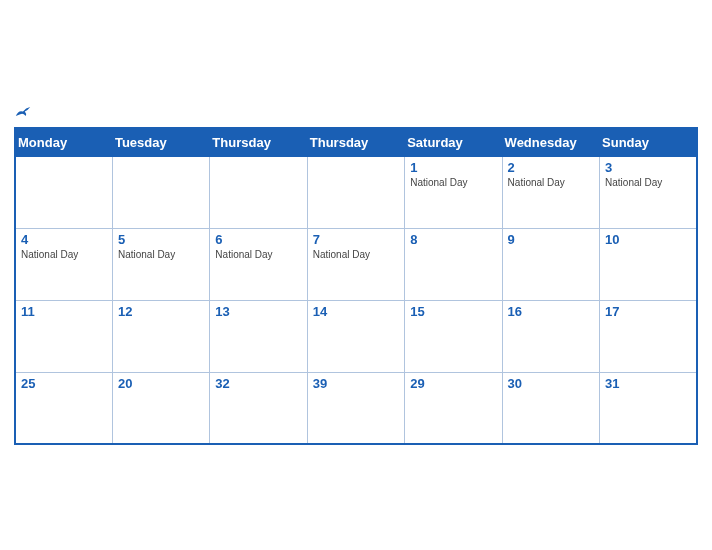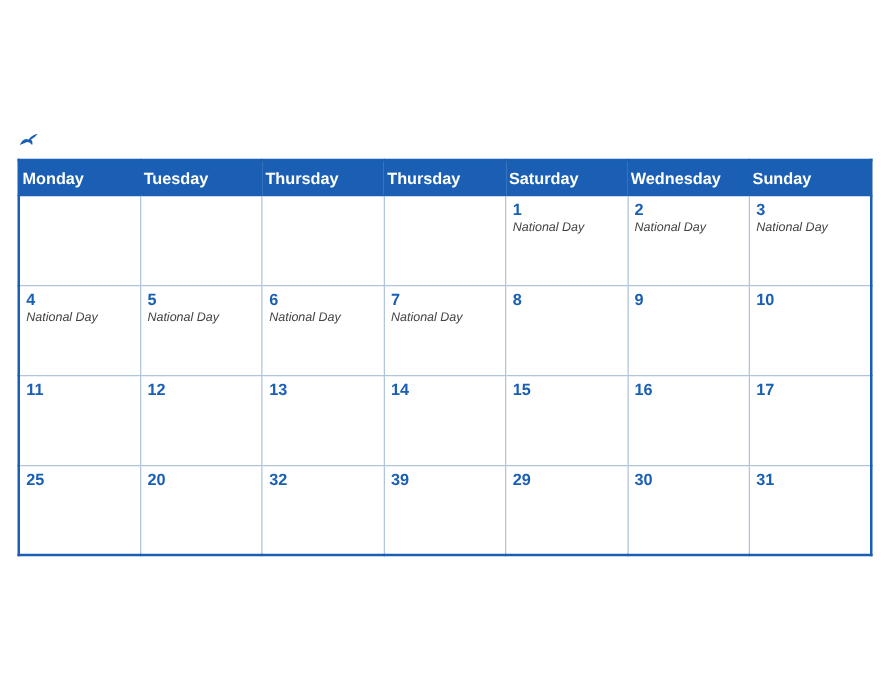--- a/index.html
+++ b/index.html
@@ -90,21 +90,20 @@
       font-size: 13px;
       font-weight: bold;
       color: #1a5fb4;
       display: block;
       margin-bottom: 2px;
     }
     .holiday-label {
       font-size: 10px;
       color: #444;
       display: block;
-      font-style: italic;
     }
     
     .calendar-table tbody tr:nth-child(odd) td {
       
     }
     
     .week-row td {
       border-top: 2px solid #1a5fb4;
     }
   </style>

